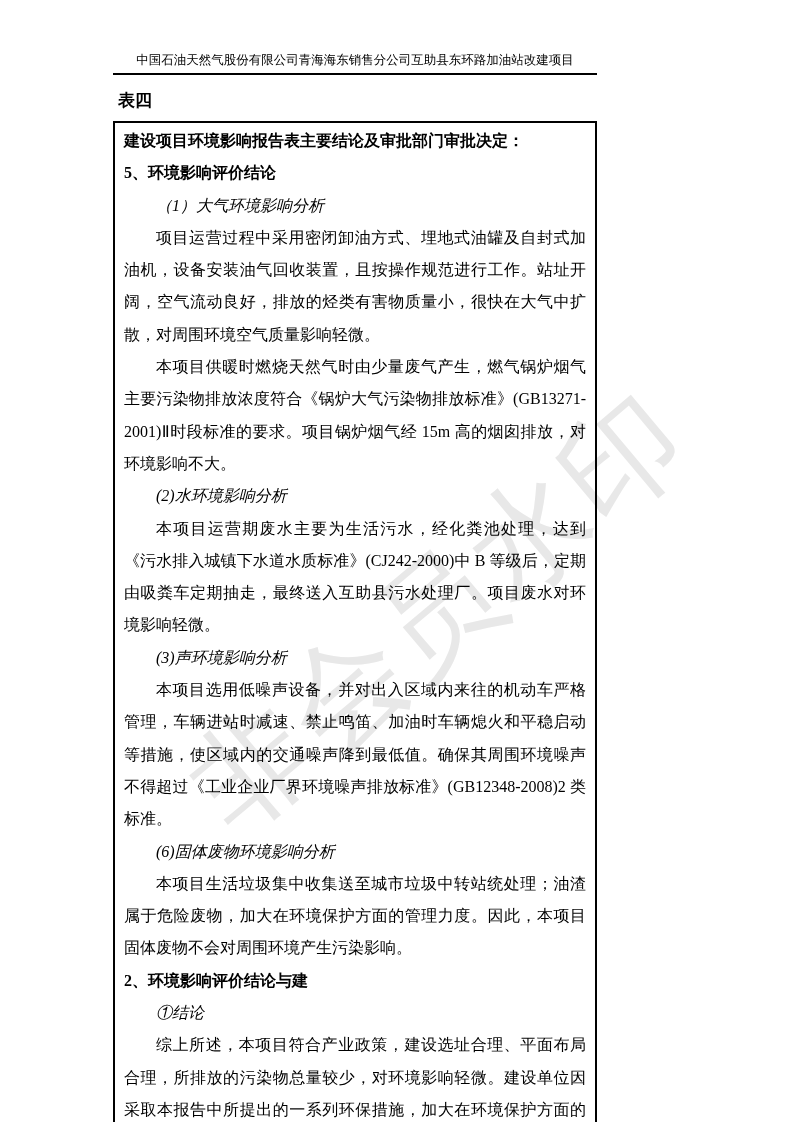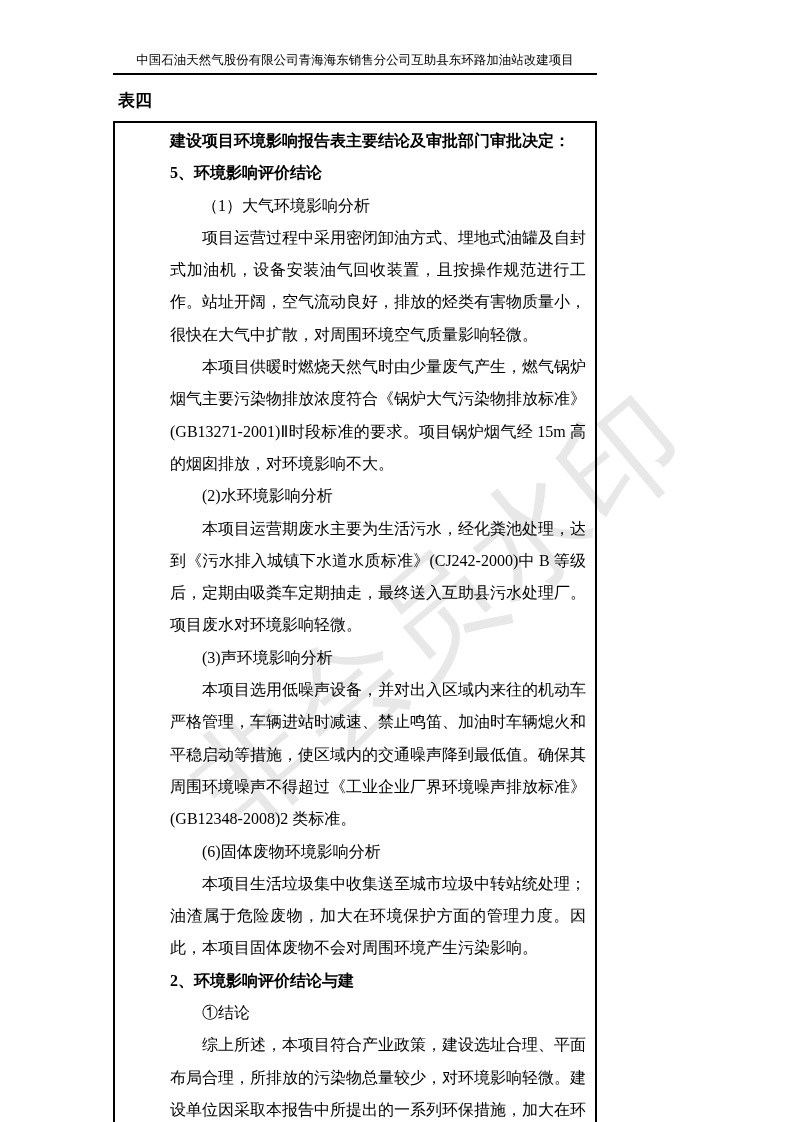--- a/index.html
+++ b/index.html
@@ -52,23 +52,23 @@
     padding-left: 5px;
   }
   .report-table {
     margin-top: 9px;
     border: 2px solid #000000;
     padding: 2px 9px 4px 9px;
     font-size: 16px;
     line-height: 32.3px;
     text-align: justify;
   }
-  .report-table p { text-align: justify; margin-left: 46px; }
+  .report-table p { text-align: justify; }
   .p-bold { font-weight: bold; }
-  .p-sub  { text-indent: 2em; }
+  .p-sub  { text-indent: 2em; font-style: italic; }
   .p-body { text-indent: 2em; }
   .page-number {
     margin-top: 8px;
     text-align: center;
     font-size: 13px;
     font-family: "Liberation Serif", serif;
   }
 </style>
 </head>
 <body>

